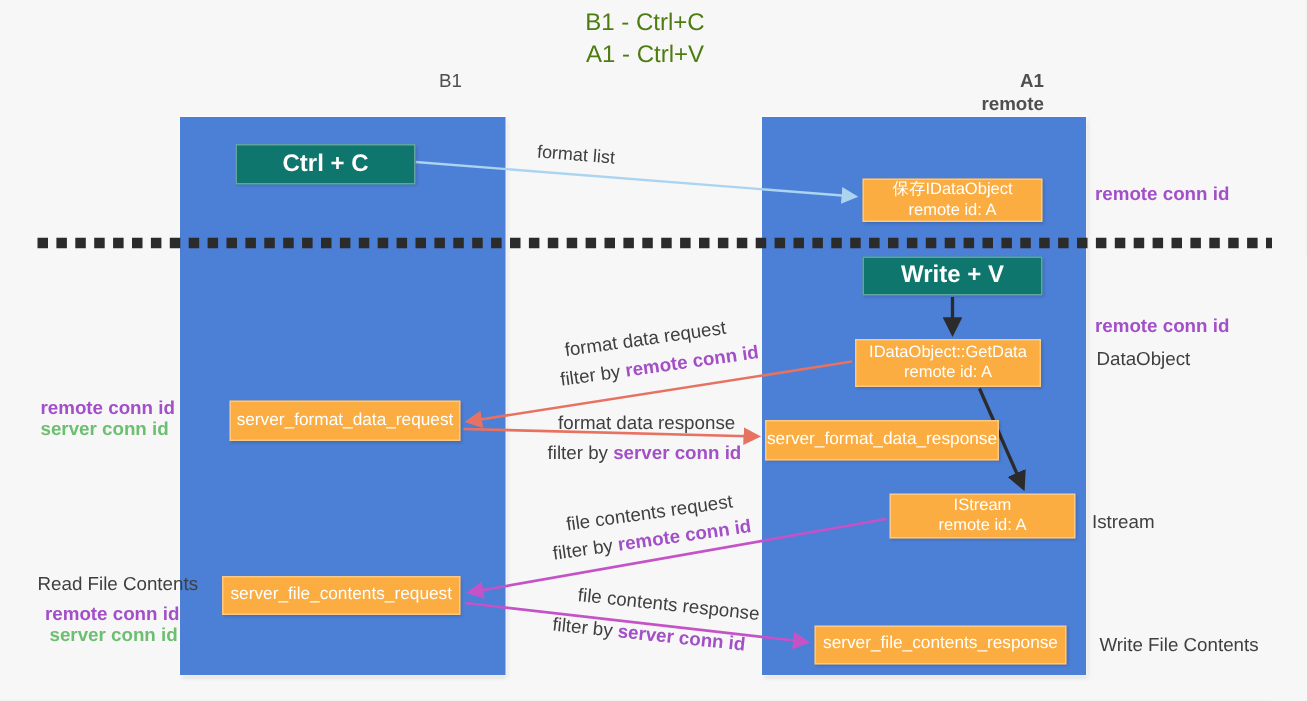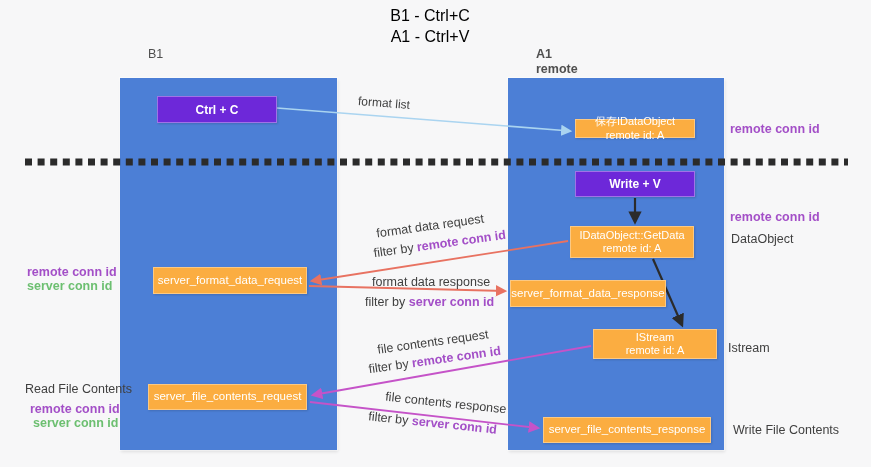--- a/index.html
+++ b/index.html
@@ -7,37 +7,37 @@
   #canvas {
     position: relative;
     width: 871px; height: 467px;
     background: #f7f7f8;
     font-family: "Liberation Sans", sans-serif;
     overflow: hidden;
   }
   .abs { position: absolute; }
   .title {
     left: 300px; top: 5px; width: 260px;
-    text-align: center; font-size: 16px; line-height: 21px; color: #000000;
+    text-align: center; font-size: 16px; line-height: 21px; color: #4d7c0f;
   }
   .lane-header {
-    top: 47px; width: 160px; text-align: left;
+    top: 47px; width: 160px; text-align: right;
     font-size: 12.5px; line-height: 15px; color: #4f4f4f;
   }
   .lane {
     top: 78px; height: 372px; background: #4c7fd6;
     box-shadow: 0 0 0 1px rgba(255,255,255,.45), 1px 2px 3px rgba(0,0,0,.10);
   }
   .node {
     display: flex; flex-direction: column; align-items: center; justify-content: center;
     color: #fff; text-align: center;
     border: 1px solid rgba(255,255,255,.35);
     box-shadow: 1px 1px 2px rgba(0,0,0,.15);
   }
-  .node.green  { background: #6d28d9; font-weight: bold; font-size: 12px; }
+  .node.green  { background: #0f766e; font-weight: bold; font-size: 16px; }
   .node.orange { background: #fbad41; font-size: 11px; line-height: 13.5px; }
   .node.orange.single { font-size: 11.5px; }
   .lbl { font-size: 12.5px; color: #3f3f3f; white-space: nowrap; }
   .lbl.bold-purple { color: #a34fc7; font-weight: bold; }
   .lbl.bold-green  { color: #6cbf70; font-weight: bold; }
   .flow { text-align: center; white-space: nowrap; font-size: 12.5px; color: #3f3f3f; }
   .flow .key { font-weight: bold; color: #a34fc7; }
   .rot-up   { transform: rotate(-8deg); }
   .rot-dn   { transform: rotate(6deg);  }
   .rot-list { transform: rotate(4.5deg); }
@@ -94,21 +94,21 @@
 
     <line x1="591" y1="346" x2="313" y2="395" stroke="#c553c8" stroke-width="1.8" marker-end="url(#m-mag)"></line>
 
     <line x1="310" y1="402" x2="538" y2="428" stroke="#c553c8" stroke-width="1.8" marker-end="url(#m-mag)"></line>
   </svg>
 
   <div class="abs node green" style="left:157px; top:96px; width:120px; height:27px;">
     <span>Ctrl + C</span>
   </div>
 
-  <div class="abs node orange" style="left:575px; top:119px; width:120px; height:19px;">
+  <div class="abs node orange" style="left:575px; top:119px; width:120px; height:29px;">
     <span>保存IDataObject</span>
     <span>remote id: A</span>
   </div>
 
   <div class="abs node green" style="left:575px; top:171px; width:120px; height:26px;">
     <span>Write + V</span>
   </div>
 
   <div class="abs node orange" style="left:570px; top:226px; width:124px; height:32px;">
     <span>IDataObject::GetData</span>

